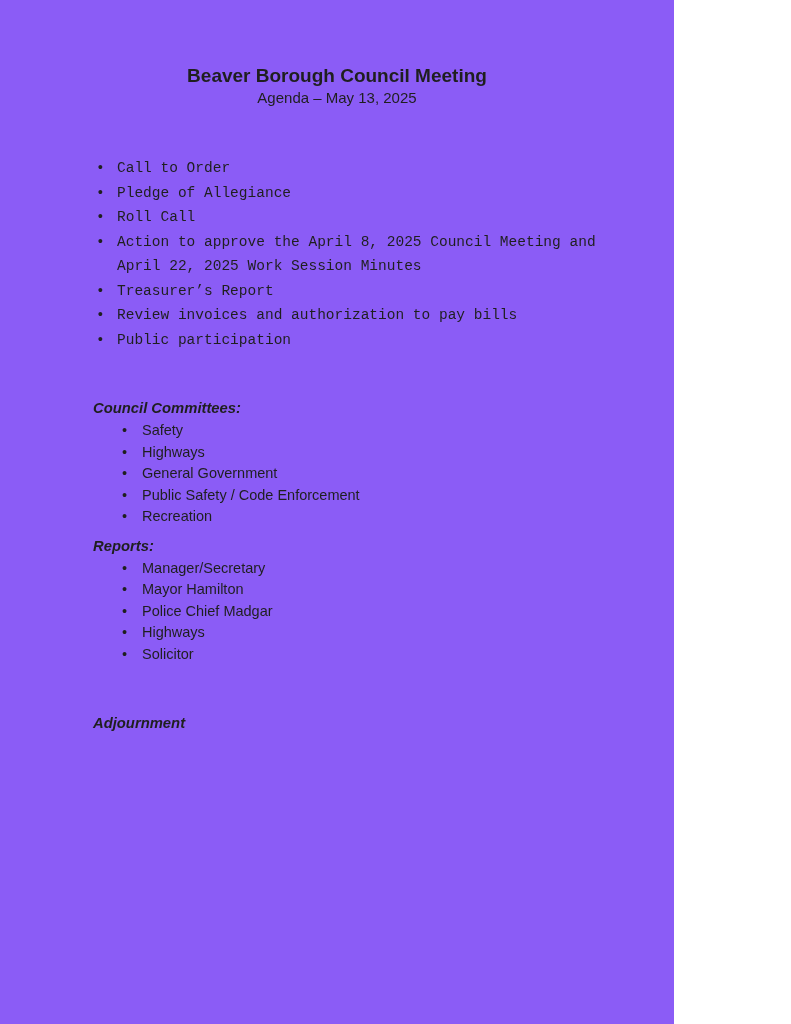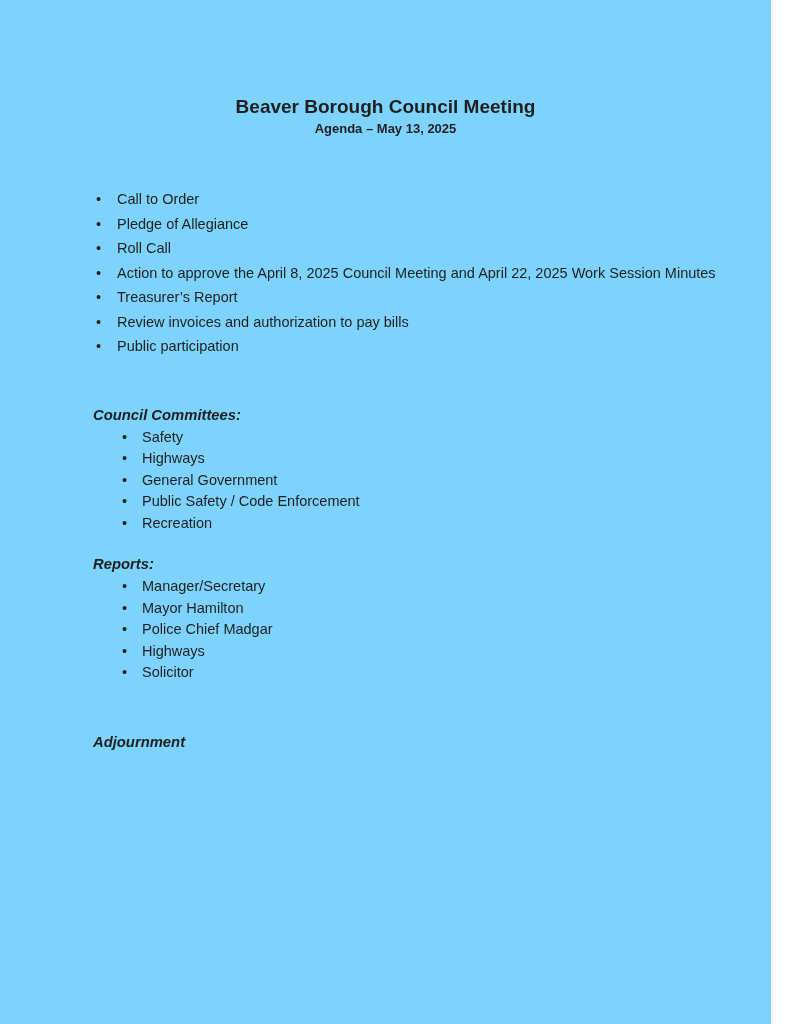--- a/index.html
+++ b/index.html
@@ -6,68 +6,69 @@
   html, body { background: #ffffff; }
   body {
     width: 791px;
     height: 1024px;
     overflow: hidden;
     font-family: "Liberation Sans", "DejaVu Sans", sans-serif;
     color: #1f1f1f;
     position: relative;
   }
   .page {
-    width: 771px;
+    width: 674px;
     height: 1024px;
-    background: #7dd3fc;
-    padding-top: 95px;
+    background: #8b5cf6;
+    padding-top: 64px;
   }
   .doc-header { text-align: center; }
   .doc-title {
     font-size: 19px;
     font-weight: 700;
     line-height: 23px;
   }
   .doc-subtitle {
-    font-size: 13px;
-    font-weight: 700;
+    font-size: 15px;
+    font-weight: 400;
     line-height: 22px;
   }
   .content {
     margin-left: 93px;
     margin-right: 50px;
   }
   ul { list-style: none; }
   li {
     position: relative;
     font-size: 14.5px;
   }
   li::before {
     content: "\2022";
     position: absolute;
     left: 0;
     top: 0;
   }
   .main-list {
     margin-top: 47px;
     max-width: 640px;
+    font-family: Liberation Mono, monospace;
   }
   .main-list li {
     padding-left: 24px;
     line-height: 24.5px;
   }
   .main-list li::before { left: 3px; }
   .section-heading {
     font-size: 14.8px;
     font-weight: 700;
     font-style: italic;
     line-height: 21px;
   }
   .section-committees { margin-top: 46px; }
-  .section-reports { margin-top: 20px; }
+  .section-reports { margin-top: 8px; }
   .sub-list { margin-top: 1px; }
   .sub-list li {
     margin-left: 27px;
     padding-left: 22px;
     line-height: 21.5px;
   }
   .sub-list li::before { left: 2px; }
   .adjournment-heading { margin-top: 48px; }
 </style>
 </head>

